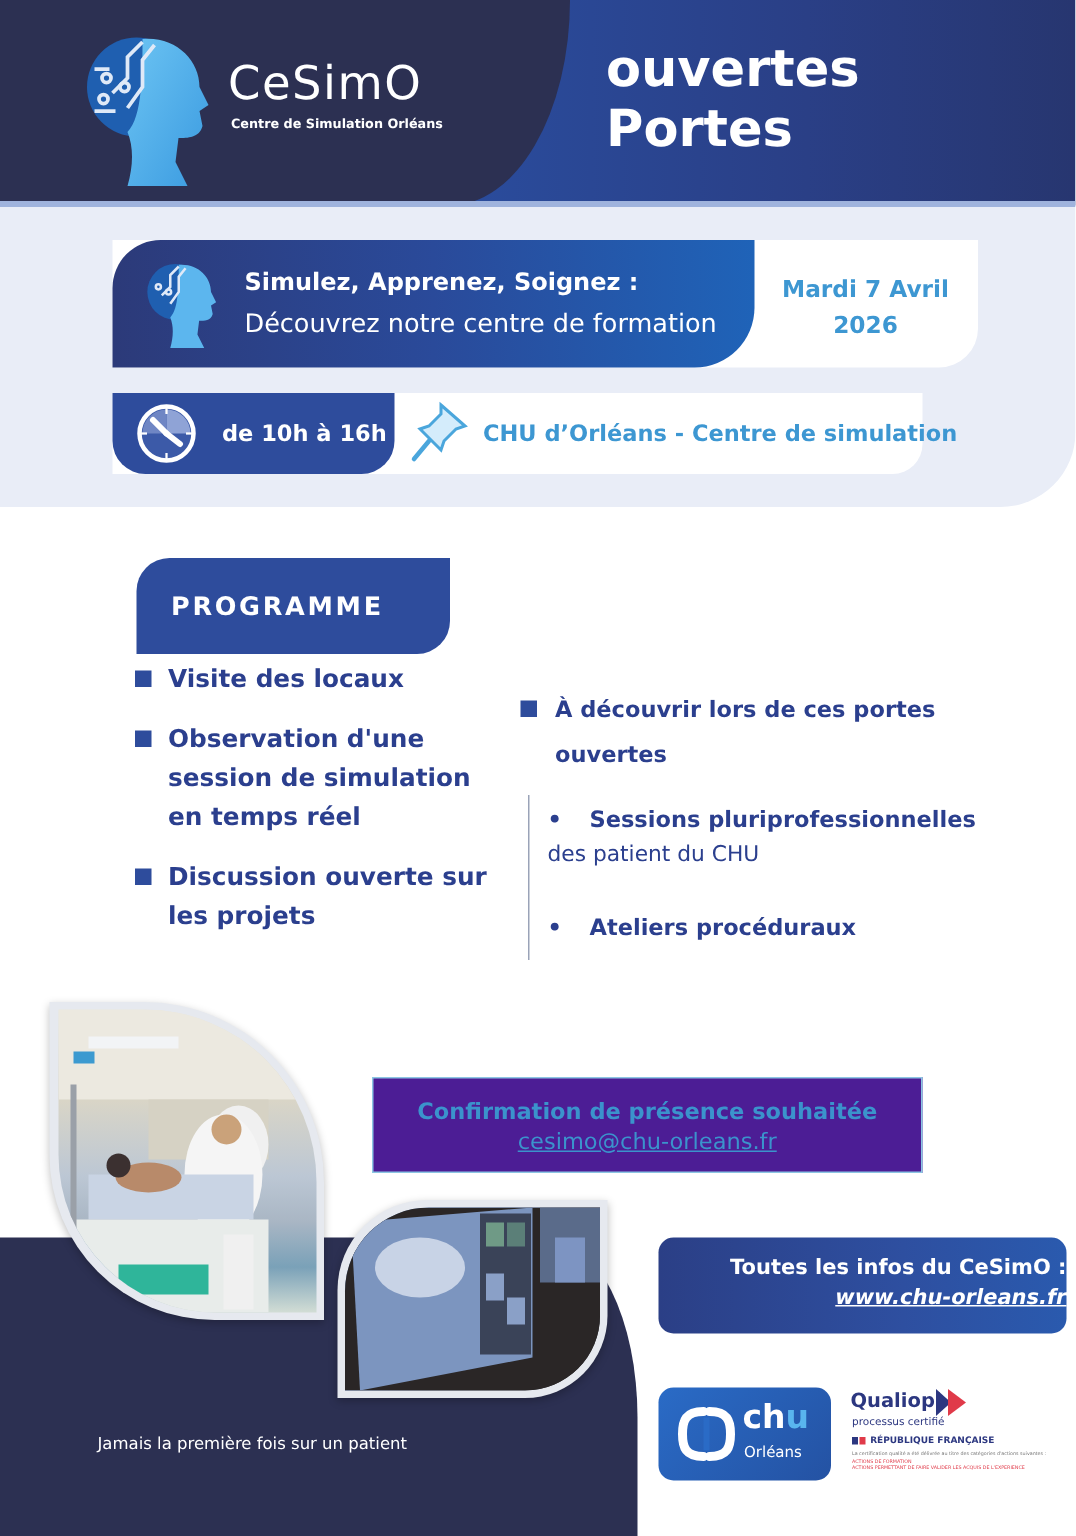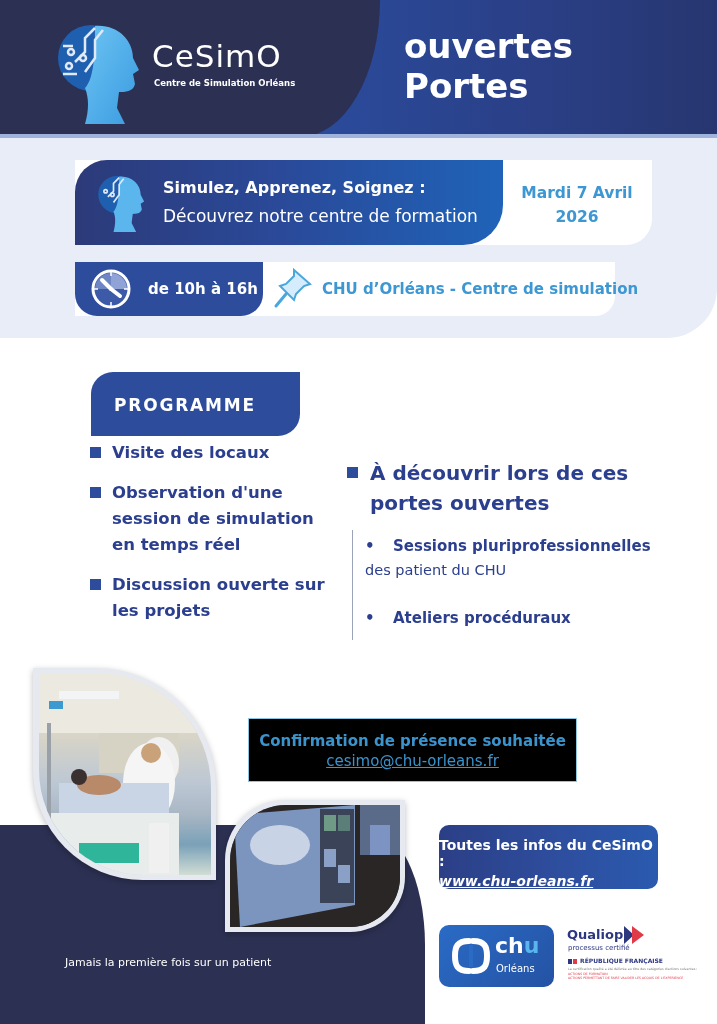--- a/index.html
+++ b/index.html
@@ -96,21 +96,21 @@
     position: relative; padding-left: 22px; color: #2b3f8e; font-size: 16.5px; font-weight: bold; line-height: 26px;
     margin-bottom: 14px;
   }
   .square-bullet {
     position: absolute; left: 0; top: 7px; width: 11px; height: 11px; background: #2e4c9c;
   }
   .discover {
     position: absolute; left: 347px; top: 458px; width: 330px;
   }
   .discover-title {
-    position: relative; padding-left: 23px; color: #2b3f8e; font-size: 20px; font-weight: bold; line-height: 30px;
+    position: relative; padding-left: 23px; color: #2b3f8e; font-size: 15px; font-weight: bold; line-height: 30px;
   }
   .discover-sub {
     position: absolute; left: 352px; top: 530px; width: 320px; height: 110px;
     border-left: 1px solid #9aa3b8;
   }
   .sub-item { position: relative; color: #2b3f8e; font-size: 15px; line-height: 24px; }
   .sub-item .dot { position: absolute; left: 12px; top: 0; font-weight: bold; }
   .sub-item .bold { padding-left: 40px; font-weight: bold; }
   .sub-item .normal { display: block; padding-left: 12px; font-weight: normal; font-size: 14.5px; }
 
@@ -139,34 +139,34 @@
     position: absolute; left: 5px; top: 5px; width: 170px; height: 122px;
     border-top-left-radius: 56px; border-bottom-right-radius: 50px; overflow: hidden;
     background: linear-gradient(135deg, #6f8db8 0%, #3f5b8c 35%, #1f2538 60%, #2d2a2b 100%);
   }
   .slogan {
     position: absolute; left: 65px; top: 956px;
     color: #ffffff; font-size: 11px; font-weight: normal;
   }
 
   .confirm-box {
-    position: absolute; left: 248px; top: 718px; width: 329px; height: 64px;
-    border: 1.5px solid #8cc6e3; background: #000000; text-align: center;
+    position: absolute; left: 248px; top: 718px; width: 367px; height: 64px;
+    border: 1.5px solid #8cc6e3; background: #4c1d95; text-align: center;
   }
   .confirm-title {
     display: block; margin-top: 13px; color: #3b93cc; font-size: 15px; font-weight: bold;
   }
   .confirm-email {
     display: block; margin-top: 2px; color: #3b93cc; font-size: 15px; text-decoration: underline;
   }
 
   .infos-box {
-    position: absolute; left: 439px; top: 825px; width: 219px; height: 64px;
+    position: absolute; left: 439px; top: 825px; width: 272px; height: 64px;
     background: linear-gradient(90deg, #2b3f86 0%, #2e4fa0 60%, #2a5aae 100%);
-    border-radius: 10px; text-align: left;
+    border-radius: 10px; text-align: right;
   }
   .infos-title { display: block; margin-top: 12px; color: #ffffff; font-size: 14px; font-weight: bold; }
   .infos-link { display: block; margin-top: 4px; color: #ffffff; font-size: 14px; font-weight: bold; text-decoration: underline; font-style: italic; }
 
   .chu-logo {
     position: absolute; left: 439px; top: 925px; width: 115px; height: 62px;
     background: linear-gradient(135deg, #2a6bc6 0%, #2452a3 100%);
     border-radius: 10px;
   }
   .chu-word {

